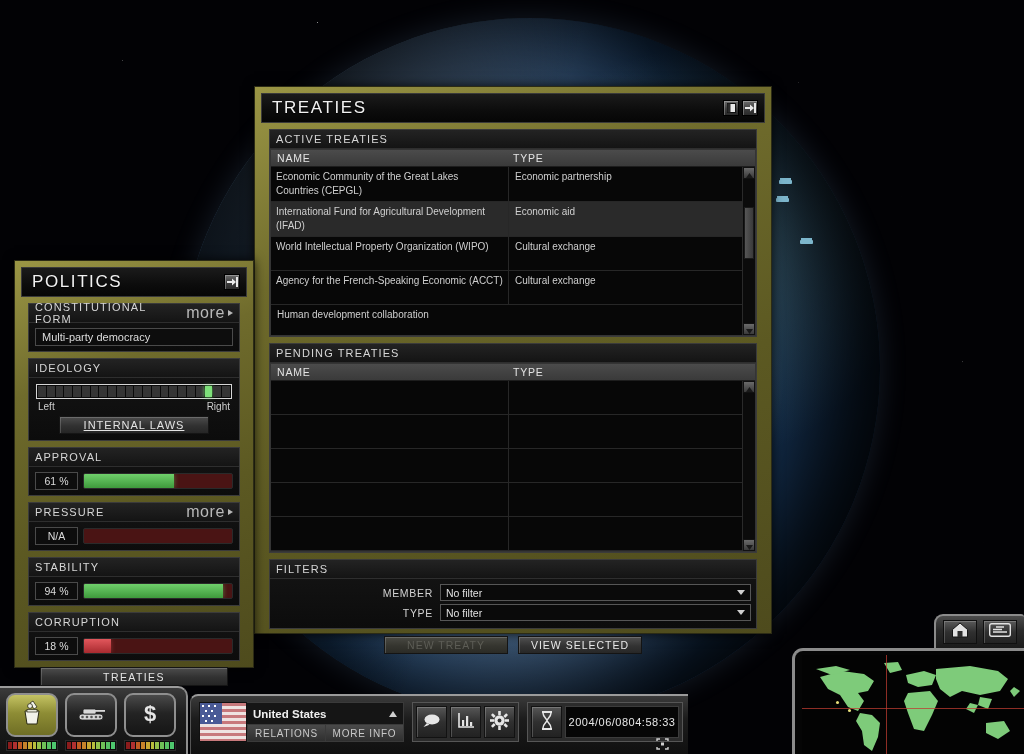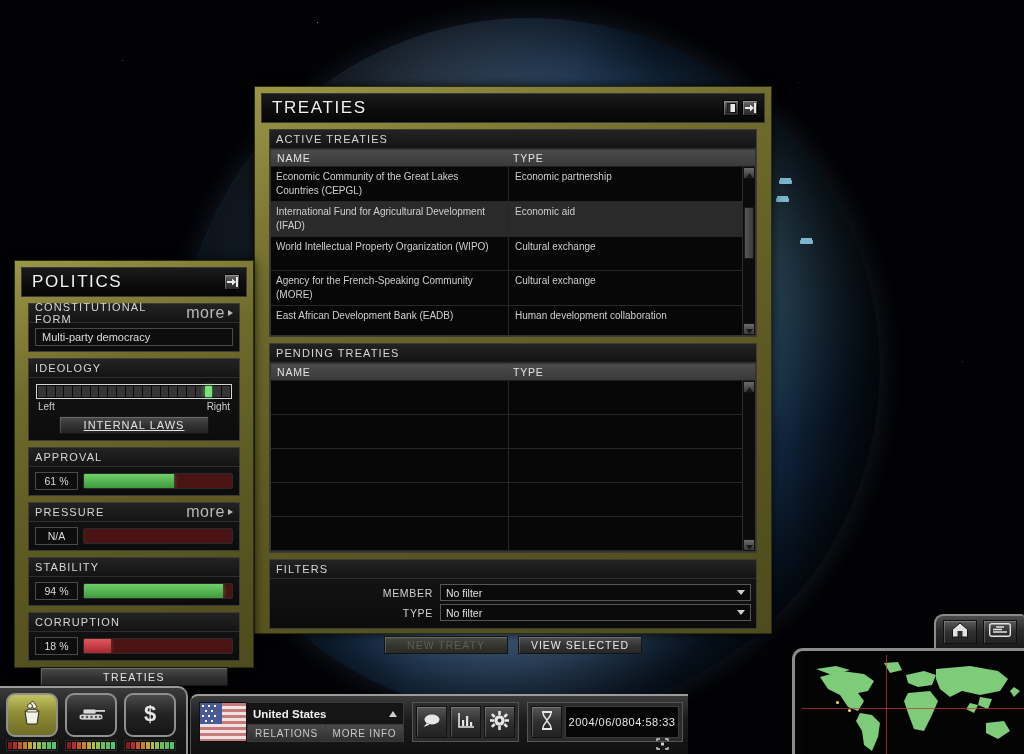--- a/index.html
+++ b/index.html
@@ -410,25 +410,24 @@
               </div>
               <div class="row sel">
                 <div class="c1">International Fund for Agricultural Development (IFAD)</div>
                 <div class="c2">Economic aid</div>
               </div>
               <div class="row">
                 <div class="c1">World Intellectual Property Organization (WIPO)</div>
                 <div class="c2">Cultural exchange</div>
               </div>
               <div class="row">
-                <div class="c1">Agency for the French-Speaking Community (MORE)</div>
+                <div class="c1">Agency for the French-Speaking Economic (ACCT)</div>
                 <div class="c2">Cultural exchange</div>
               </div>
               <div class="row">
-                <div class="c1">East African Development Bank (EADB)</div>
                 <div class="c2">Human development collaboration</div>
               </div>
             </div>
             <div class="vscroll">
               <div class="sb-arrow">
                 <span>
                   <svg width="7" height="5" viewBox="0 0 7 5">
                       <path d="M3.5 0L7 5H0z" fill="#1a1a1a"></path>
                     </svg>
                 </span>

